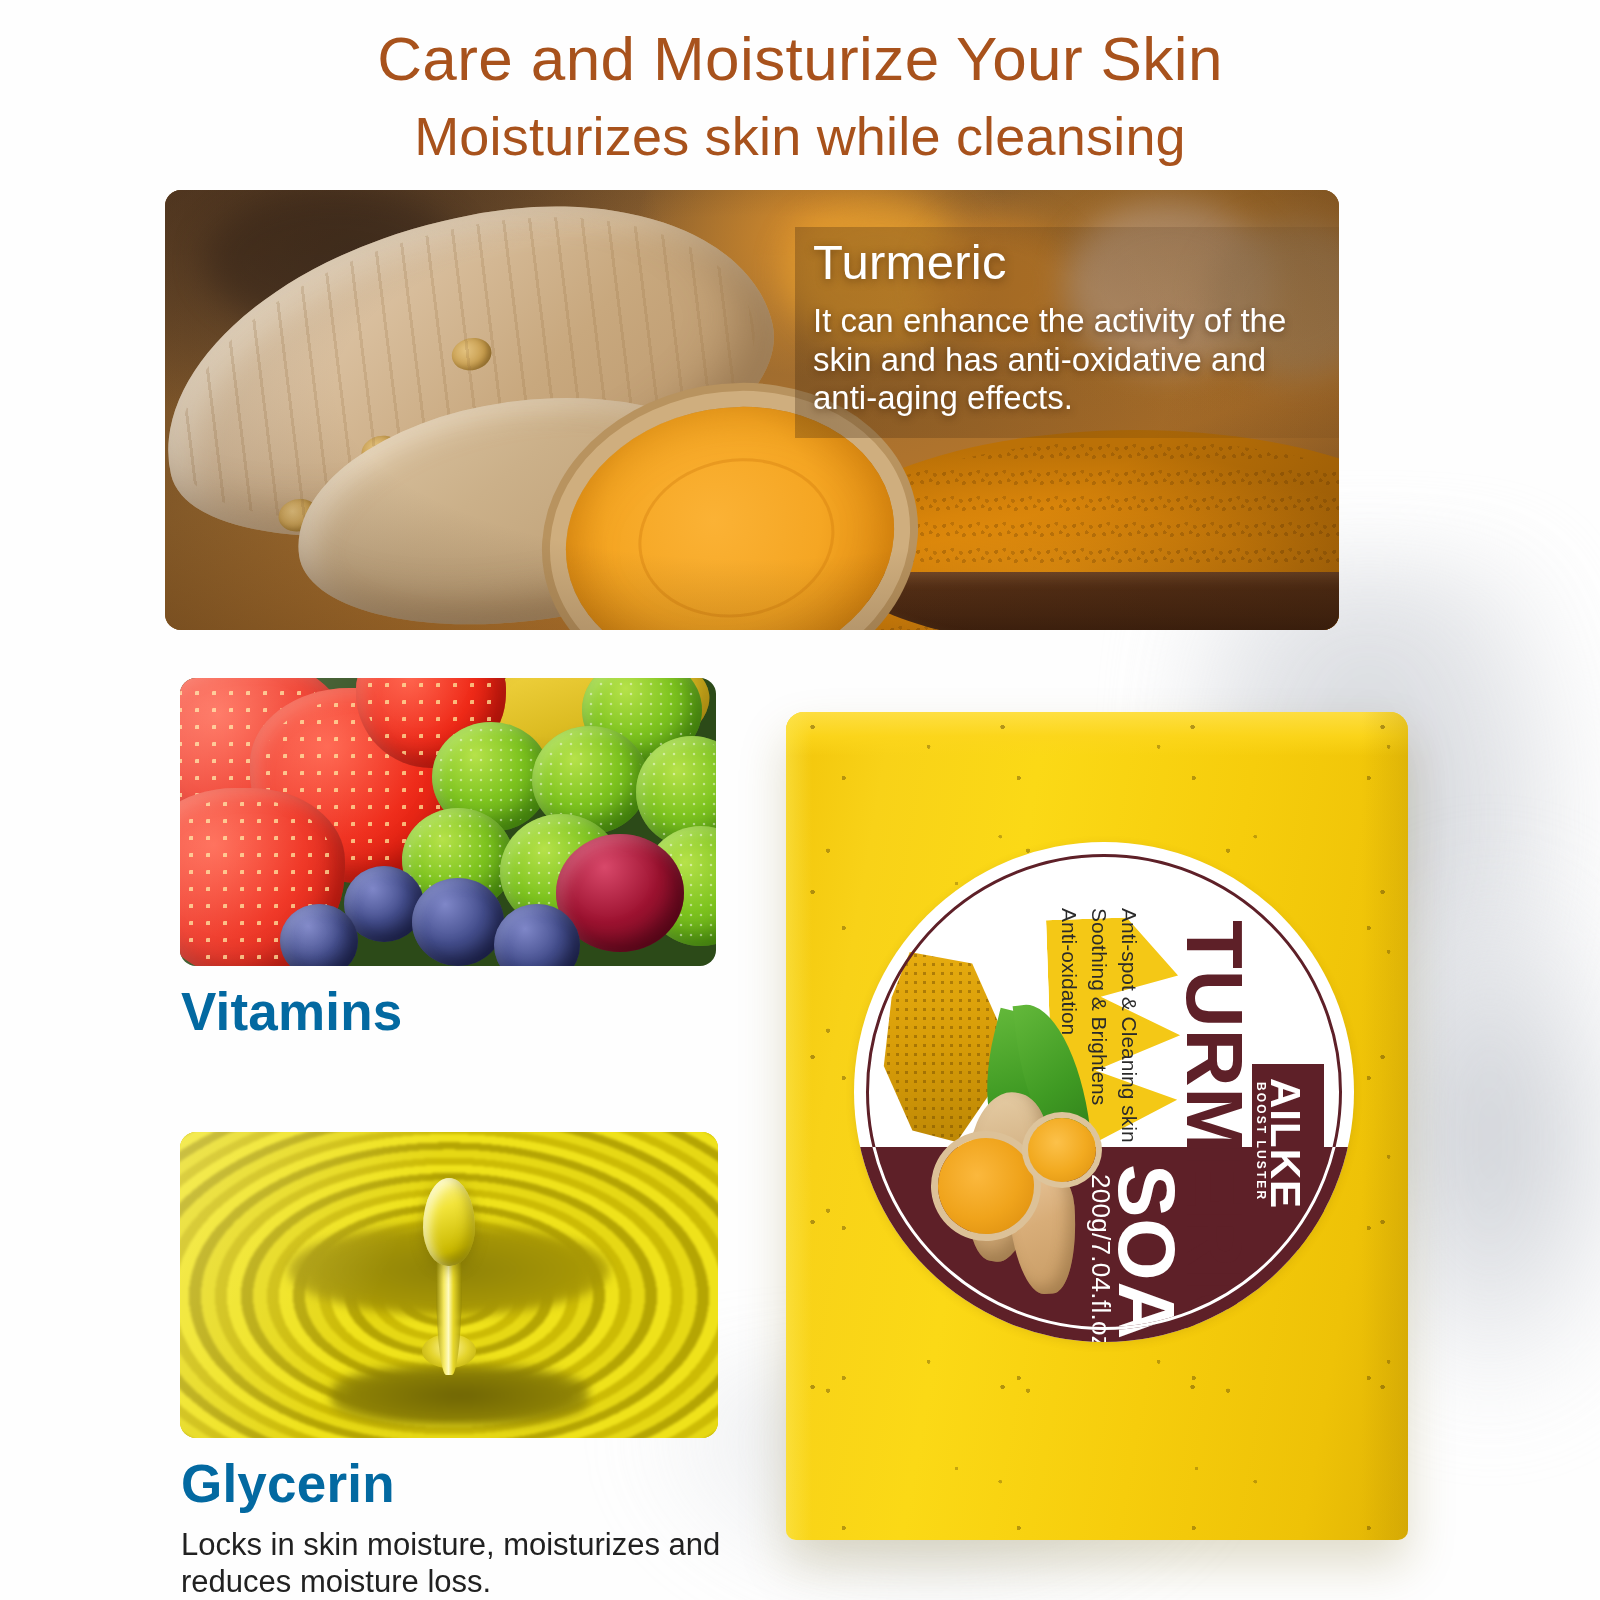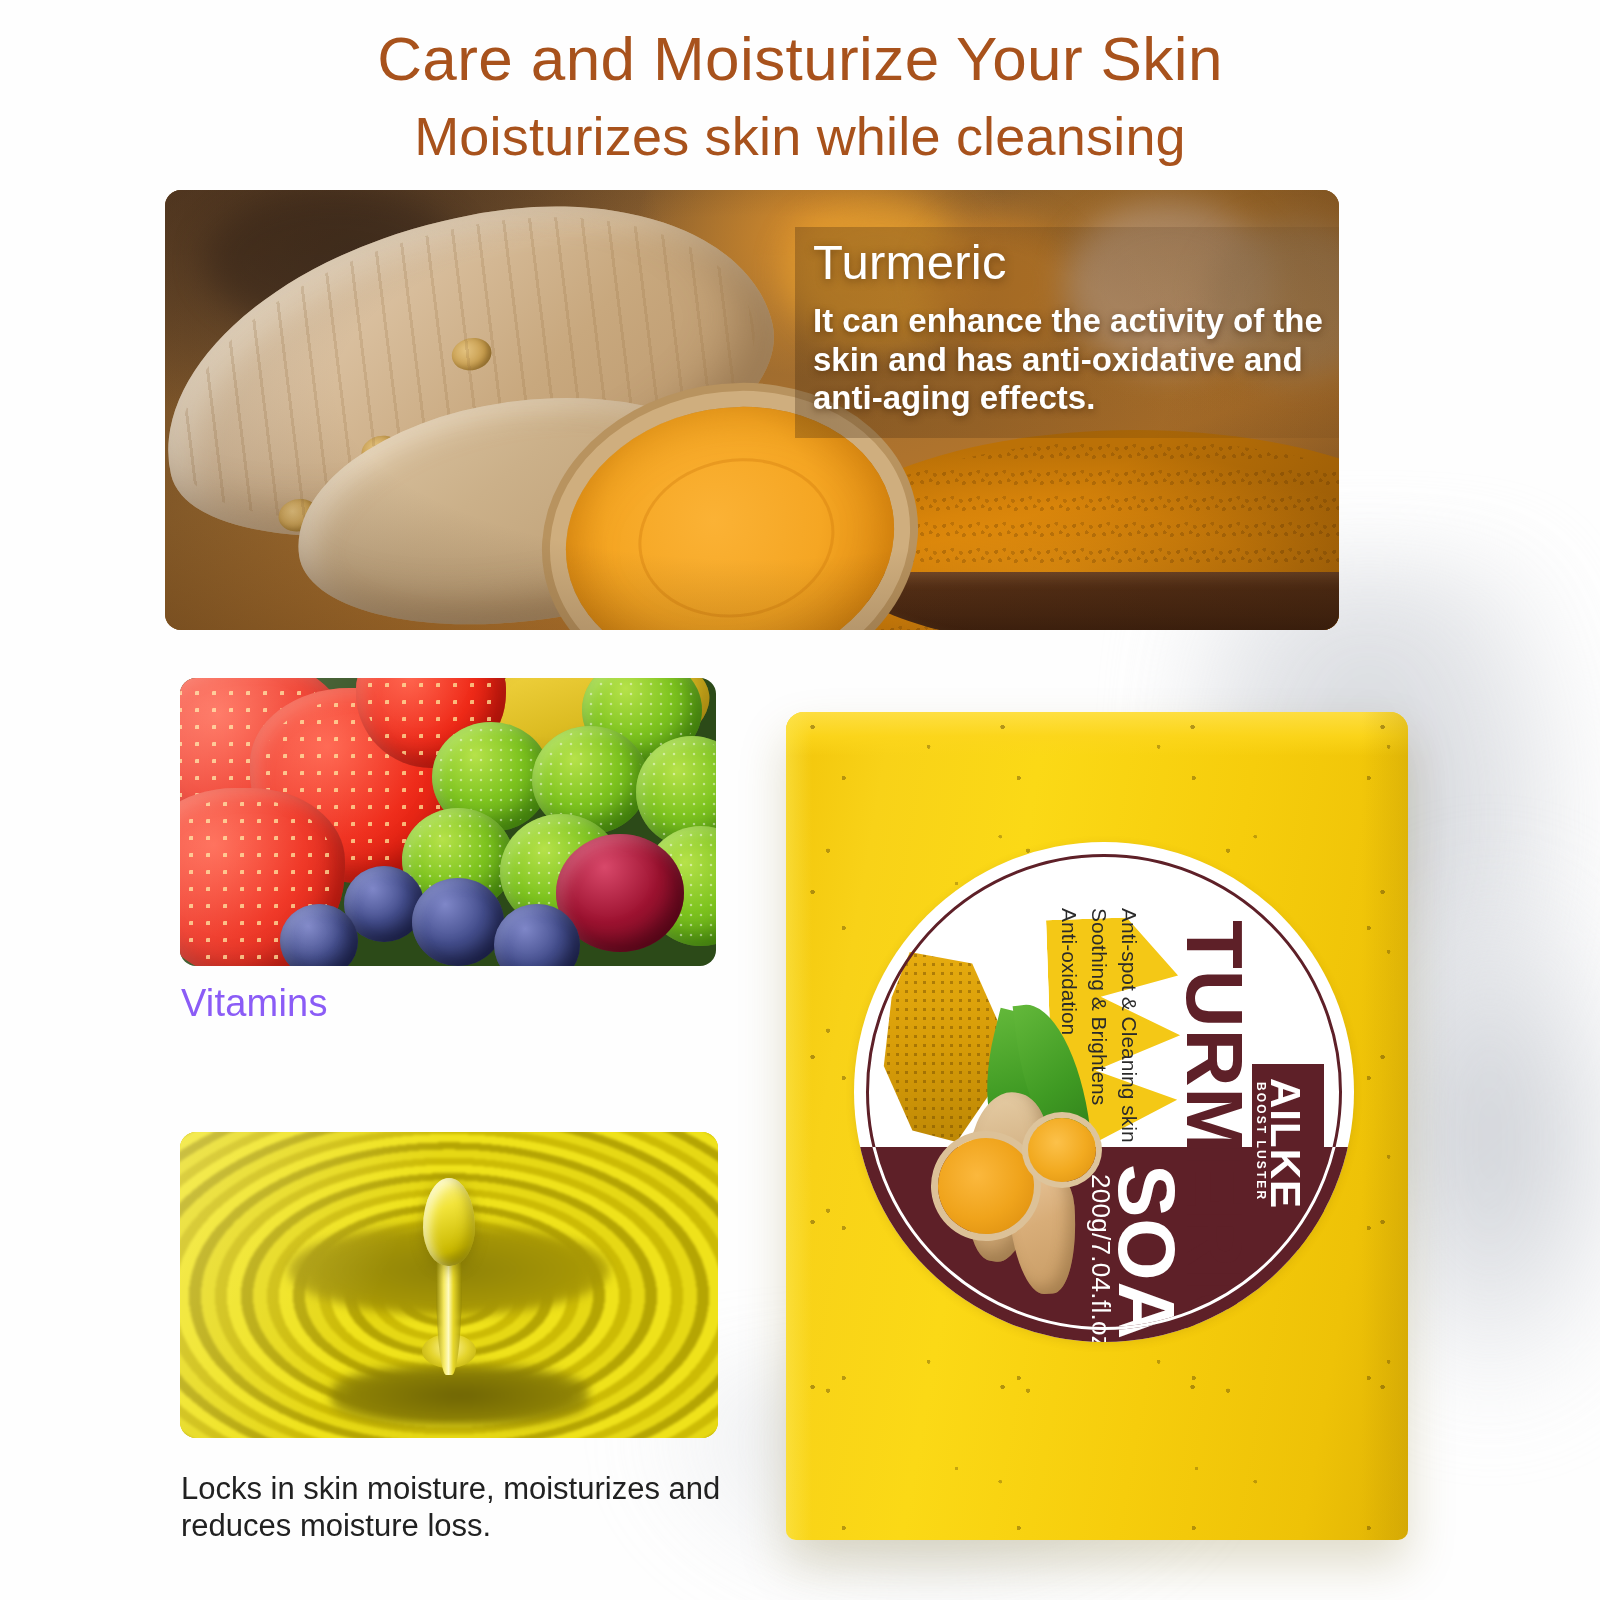--- a/index.html
+++ b/index.html
@@ -213,21 +213,21 @@
     color: #ffffff;
     letter-spacing: .3px;
     text-shadow: 0 2px 8px rgba(60,30,0,.5);
   }
   .hero-body {
     position: absolute;
     left: 648px; top: 112px;
     width: 520px;
     font-size: 33px;
     line-height: 1.17;
-    font-weight: 700;
+    font-weight: 400;
     color: #ffffff;
     text-shadow: 0 2px 7px rgba(60,30,0,.55);
   }
 
   
   .fruits {
     position: absolute;
     left: 180px; top: 678px;
     width: 536px; height: 288px;
     border-radius: 16px;
@@ -342,23 +342,23 @@
     filter: blur(.6px);
   }
   .gly-shine {
     position: absolute; inset: 0;
     background: linear-gradient(115deg, rgba(255,255,220,.3) 0%, rgba(255,255,255,0) 40%);
   }
 
   
   .ing-block { position: absolute; }
   .ing-title {
-    font-size: 38px;
-    font-weight: 400;
-    color: #8b5cf6;
+    font-size: 53px;
+    font-weight: 700;
+    color: #0369a1;
     letter-spacing: .2px;
     line-height: 1.05;
   }
   .ing-desc {
     margin-top: 14px;
     font-size: 31px;
     line-height: 1.2;
     font-weight: 400;
     color: #212121;
   }
@@ -644,20 +644,21 @@
     <div class="gly-ripples"></div>
     <div class="gly-dark-pool"></div>
     <div class="gly-dark-pool2"></div>
     <div class="gly-base"></div>
     <div class="gly-column"></div>
     <div class="gly-drop"></div>
     <div class="gly-shine"></div>
   </div>
 
   <div class="ing-block block-glycerin">
+    <div class="ing-title">Glycerin</div>
     <div class="ing-desc">Locks in skin moisture, moisturizes and reduces moisture loss.</div>
   </div>
 
   <div class="soap">
     <div class="soap-top-bevel"></div>
     <div class="soap-left-bevel"></div>
     <div class="soap-right-shade"></div>
     <div class="soap-speckles"></div>
 
     <div class="label">

